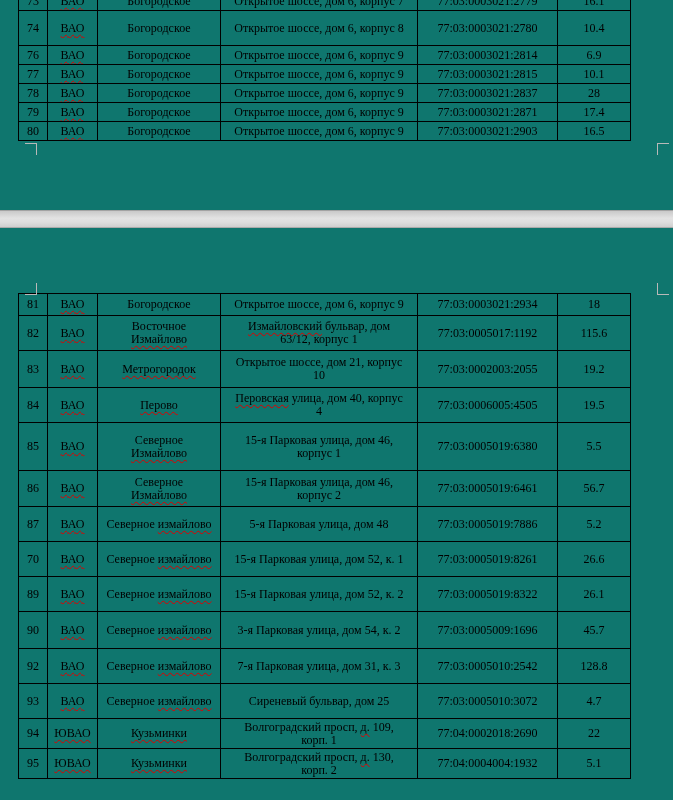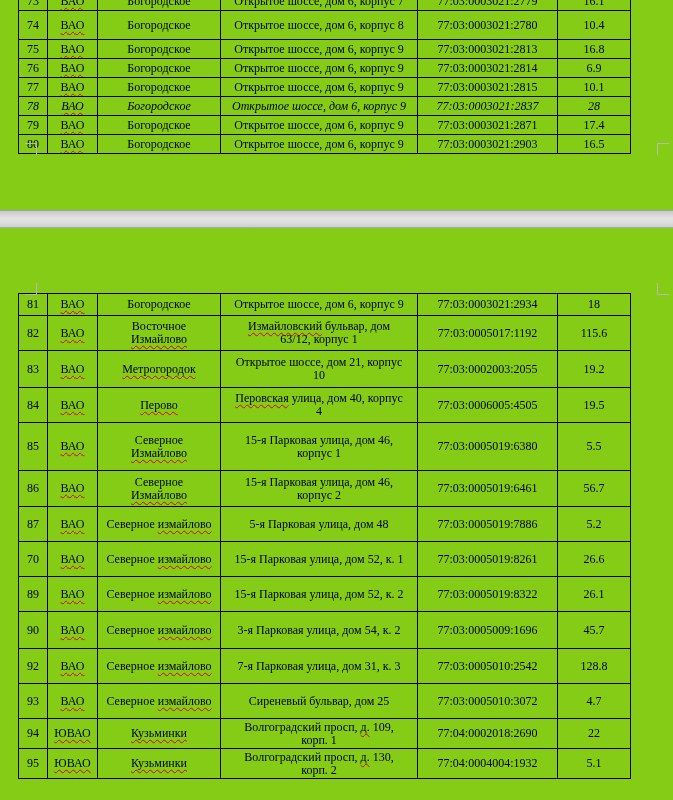--- a/index.html
+++ b/index.html
@@ -1,21 +1,21 @@
 <!DOCTYPE html>
 <html><head>
 <meta charset="utf-8">
 <style>
   html, body { margin: 0; padding: 0; }
   body {
     width: 673px; height: 800px; overflow: hidden; position: relative;
     background: #ffffff;
     font-family: "Liberation Serif", serif;
   }
-  .page { position: absolute; left: 0; width: 673px; background: #84cc16; overflow: hidden; }
+  .page { position: absolute; left: 0; width: 673px; background: #0f766e; overflow: hidden; }
   #page1 { top: 0; height: 210px; }
   #page-gap {
     position: absolute; left: 0; top: 210px; width: 673px; height: 18px;
     background: linear-gradient(#c9c9c9, #e3e3e3 45%, #dedede 70%, #cfcfcf);
     border-top: 1px solid #a3a3a3; border-bottom: 1px solid #ababab;
     box-sizing: border-box;
   }
   #page2 { top: 228px; height: 572px; }
 
   table.doc-table {
@@ -63,53 +63,45 @@
     </colgroup>
     <tbody id="tbody1">
         <tr style="height: 19px;">
           <td><span>73</span></td>
           <td><span class="sp">ВАО</span></td>
           <td><span>Богородское</span></td>
           <td><span>Открытое шоссе, дом 6, корпус 7</span></td>
           <td><span>77:03:0003021:2779</span></td>
           <td><span>16.1</span></td>
         </tr>
-        <tr style="height: 29px; margin-top: 18px;">
+        <tr style="height: 35px; margin-top: 18px;">
           <td><span>74</span></td>
           <td><span class="sp">ВАО</span></td>
           <td><span>Богородское</span></td>
           <td><span>Открытое шоссе, дом 6, корпус 8</span></td>
           <td><span>77:03:0003021:2780</span></td>
           <td><span>10.4</span></td>
         </tr>
         <tr style="height: 19px;">
-          <td><span>75</span></td>
-          <td><span class="sp">ВАО</span></td>
-          <td><span>Богородское</span></td>
-          <td><span>Открытое шоссе, дом 6, корпус 9</span></td>
-          <td><span>77:03:0003021:2813</span></td>
-          <td><span>16.8</span></td>
-        </tr>
-        <tr style="height: 19px;">
           <td><span>76</span></td>
           <td><span class="sp">ВАО</span></td>
           <td><span>Богородское</span></td>
           <td><span>Открытое шоссе, дом 6, корпус 9</span></td>
           <td><span>77:03:0003021:2814</span></td>
           <td><span>6.9</span></td>
         </tr>
         <tr style="height: 19px;">
           <td><span>77</span></td>
           <td><span class="sp">ВАО</span></td>
           <td><span>Богородское</span></td>
           <td><span>Открытое шоссе, дом 6, корпус 9</span></td>
           <td><span>77:03:0003021:2815</span></td>
           <td><span>10.1</span></td>
         </tr>
-        <tr style="height: 19px; font-style: italic;">
+        <tr style="height: 19px;">
           <td><span>78</span></td>
           <td><span class="sp">ВАО</span></td>
           <td><span>Богородское</span></td>
           <td><span>Открытое шоссе, дом 6, корпус 9</span></td>
           <td><span>77:03:0003021:2837</span></td>
           <td><span>28</span></td>
         </tr>
         <tr style="height: 19px;">
           <td><span>79</span></td>
           <td><span class="sp">ВАО</span></td>

